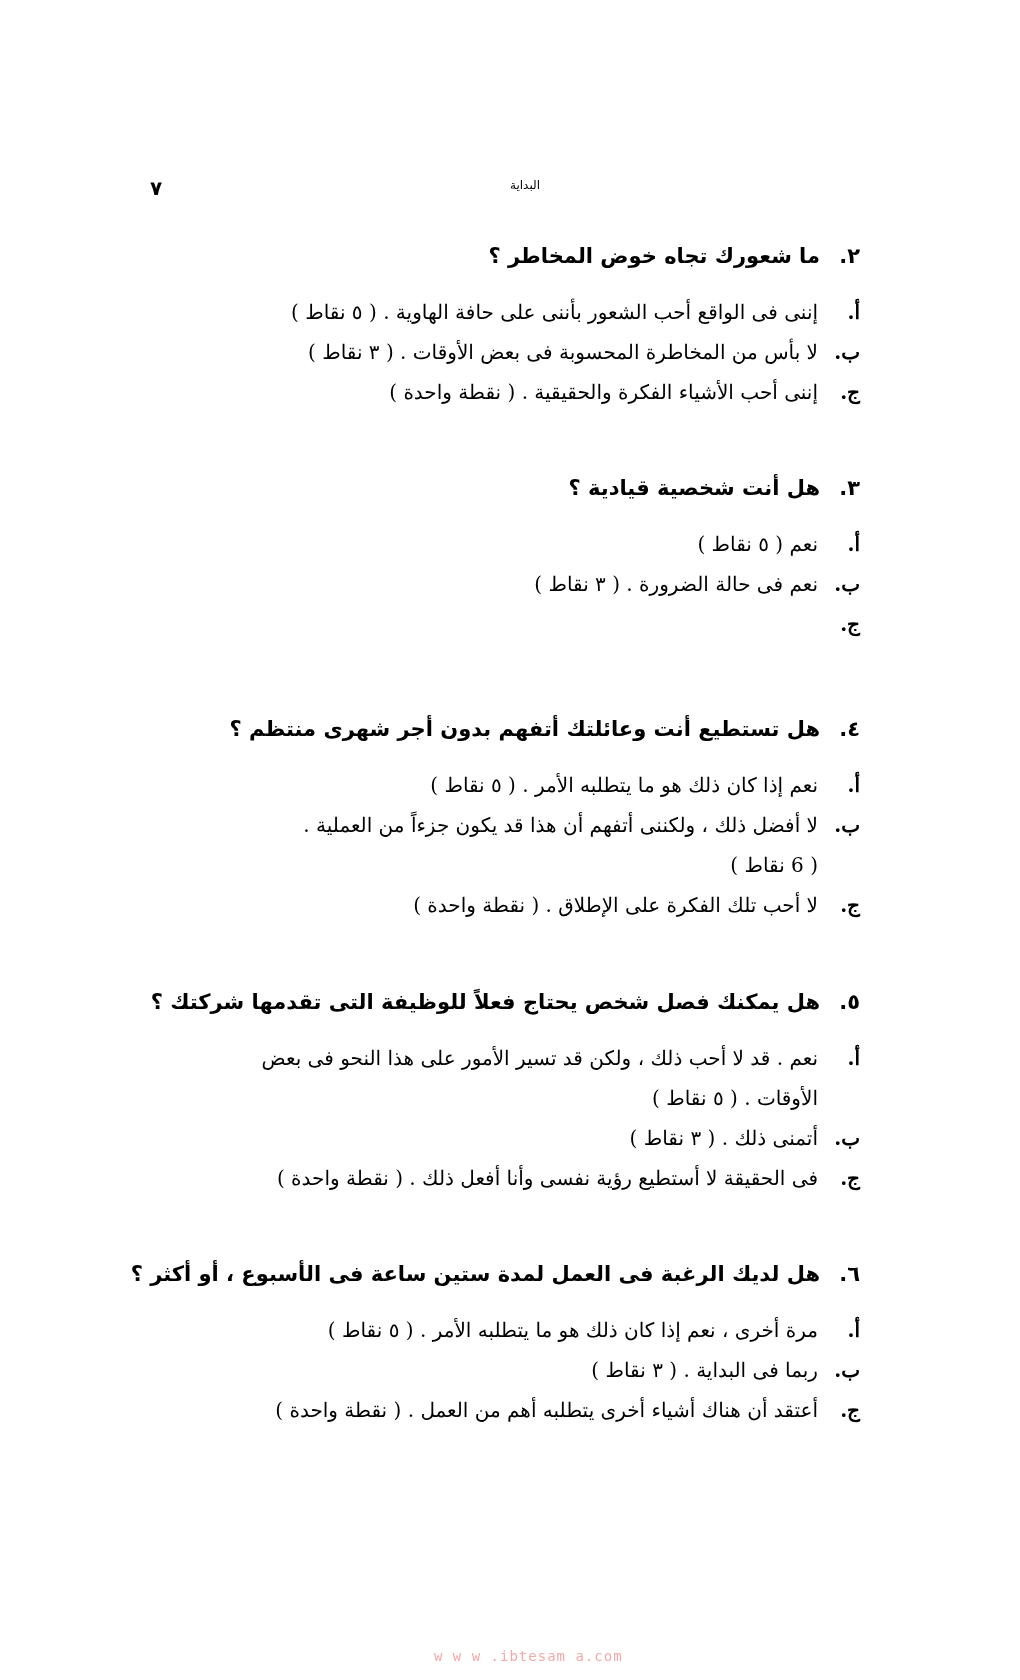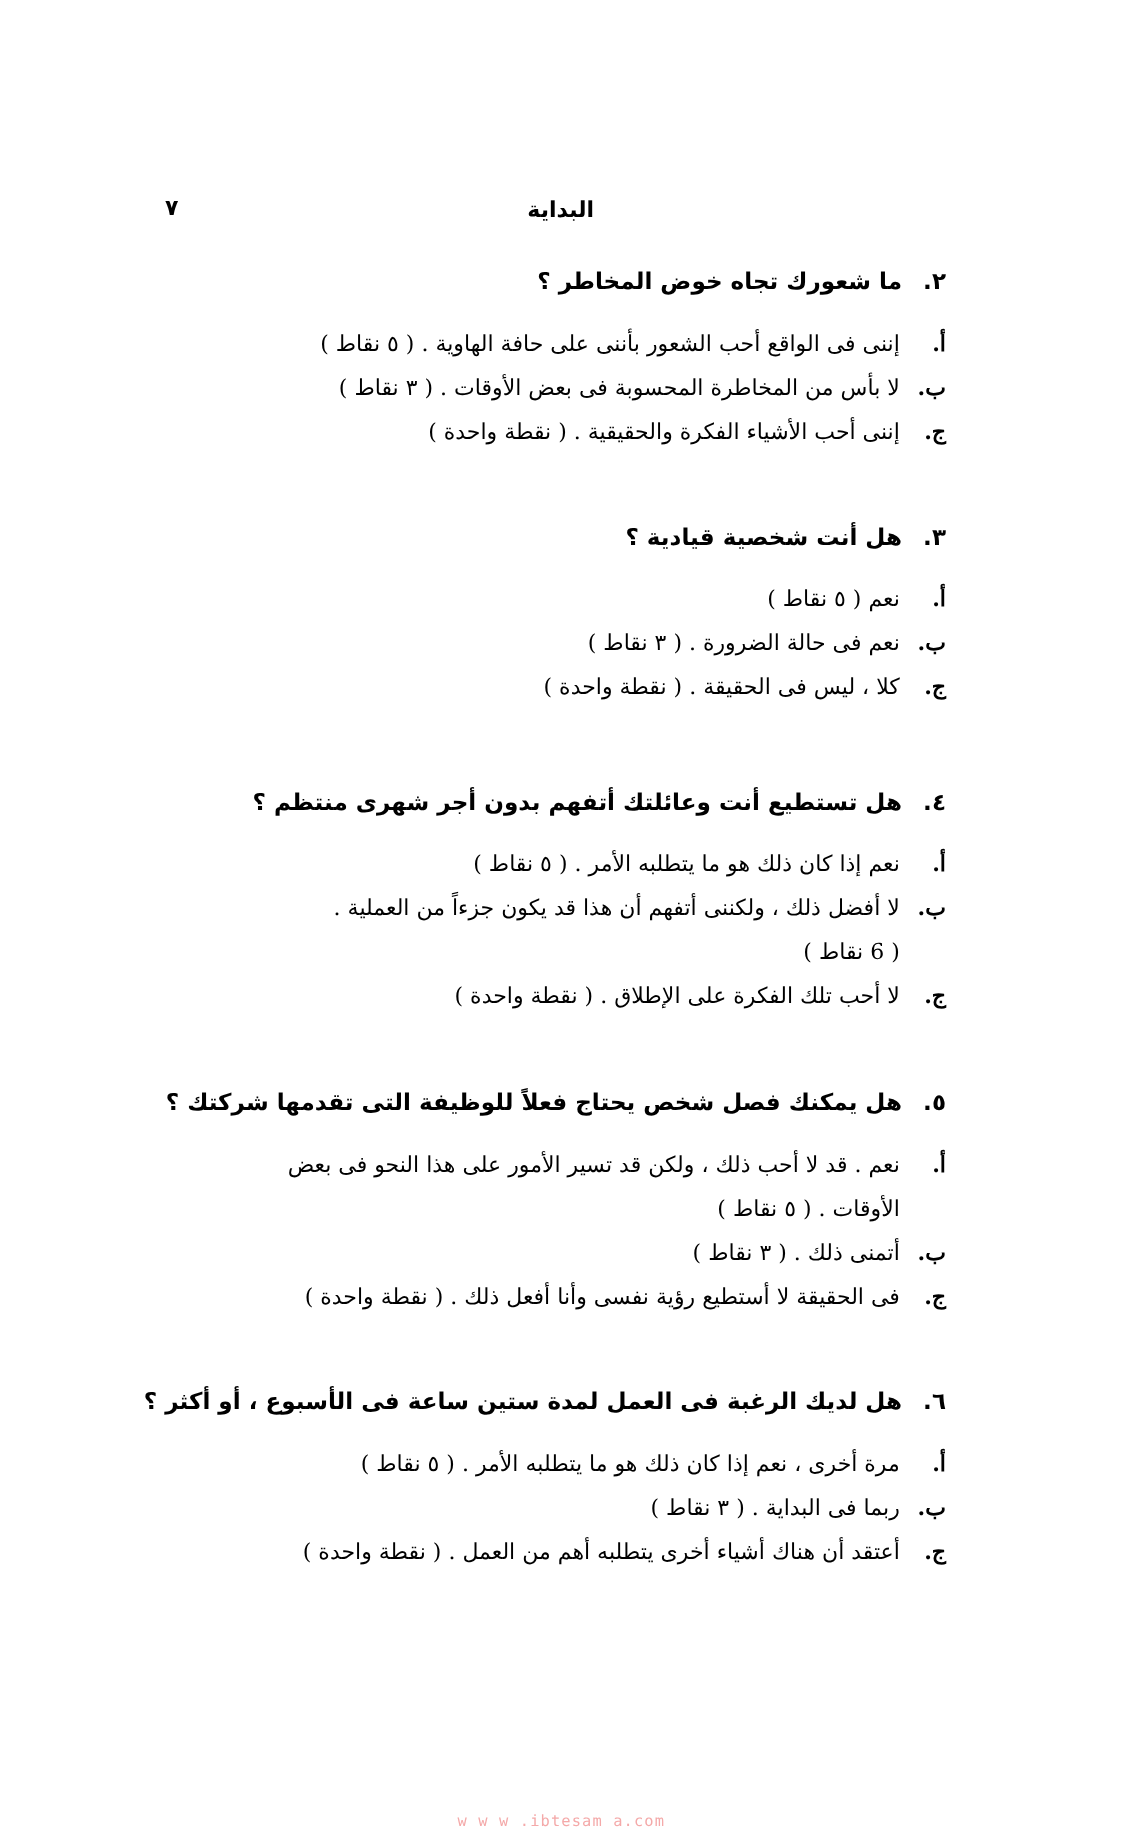--- a/index.html
+++ b/index.html
@@ -26,22 +26,22 @@
       top: 178px;
       left: 150px;
       width: 390px;
       height: 30px;
       direction: rtl;
     }
     .running-title {
       position: absolute;
       right: 0;
       top: 0;
-      font-size: 20px;
-      font-weight: bold;
+      font-size: 12px;
+      font-weight: normal;
       text-align: center;
     }
     .page-number {
       position: absolute;
       left: 0;
       top: -2px;
       font-size: 20px;
       font-weight: bold;
     }
     .question {
@@ -88,21 +88,21 @@
     .opt-text {
       display: inline-block;
       text-align: right;
     }
     .cont {
       display: block;
     }
     .watermark {
       position: absolute;
       top: 1648px;
-      left: 416px;
+      left: 434px;
       font-family: "DejaVu Sans Mono", "Liberation Mono", monospace;
       font-size: 14px;
       color: #f4a9a9;
       letter-spacing: 1px;
       direction: ltr;
     }
   </style>
 </head>
 <body>
 
@@ -143,21 +143,20 @@
       <div class="opt">
         <span class="opt-letter">أ.</span>
         <span class="opt-text">نعم ( ٥ نقاط )</span>
       </div>
       <div class="opt">
         <span class="opt-letter">ب.</span>
         <span class="opt-text">نعم فى حالة الضرورة . ( ٣ نقاط )</span>
       </div>
       <div class="opt">
         <span class="opt-letter">ج.</span>
-        <span class="opt-text">كلا ، ليس فى الحقيقة . ( نقطة واحدة )</span>
       </div>
     </div>
   </div>
 
   <div class="question" style="top:717px; width:720px;">
     <div class="q-head">
       <span class="q-num">٤.</span>
       <span class="q-text">هل تستطيع أنت وعائلتك أتفهم بدون أجر شهرى منتظم ؟</span>
     </div>
     <div class="options">

